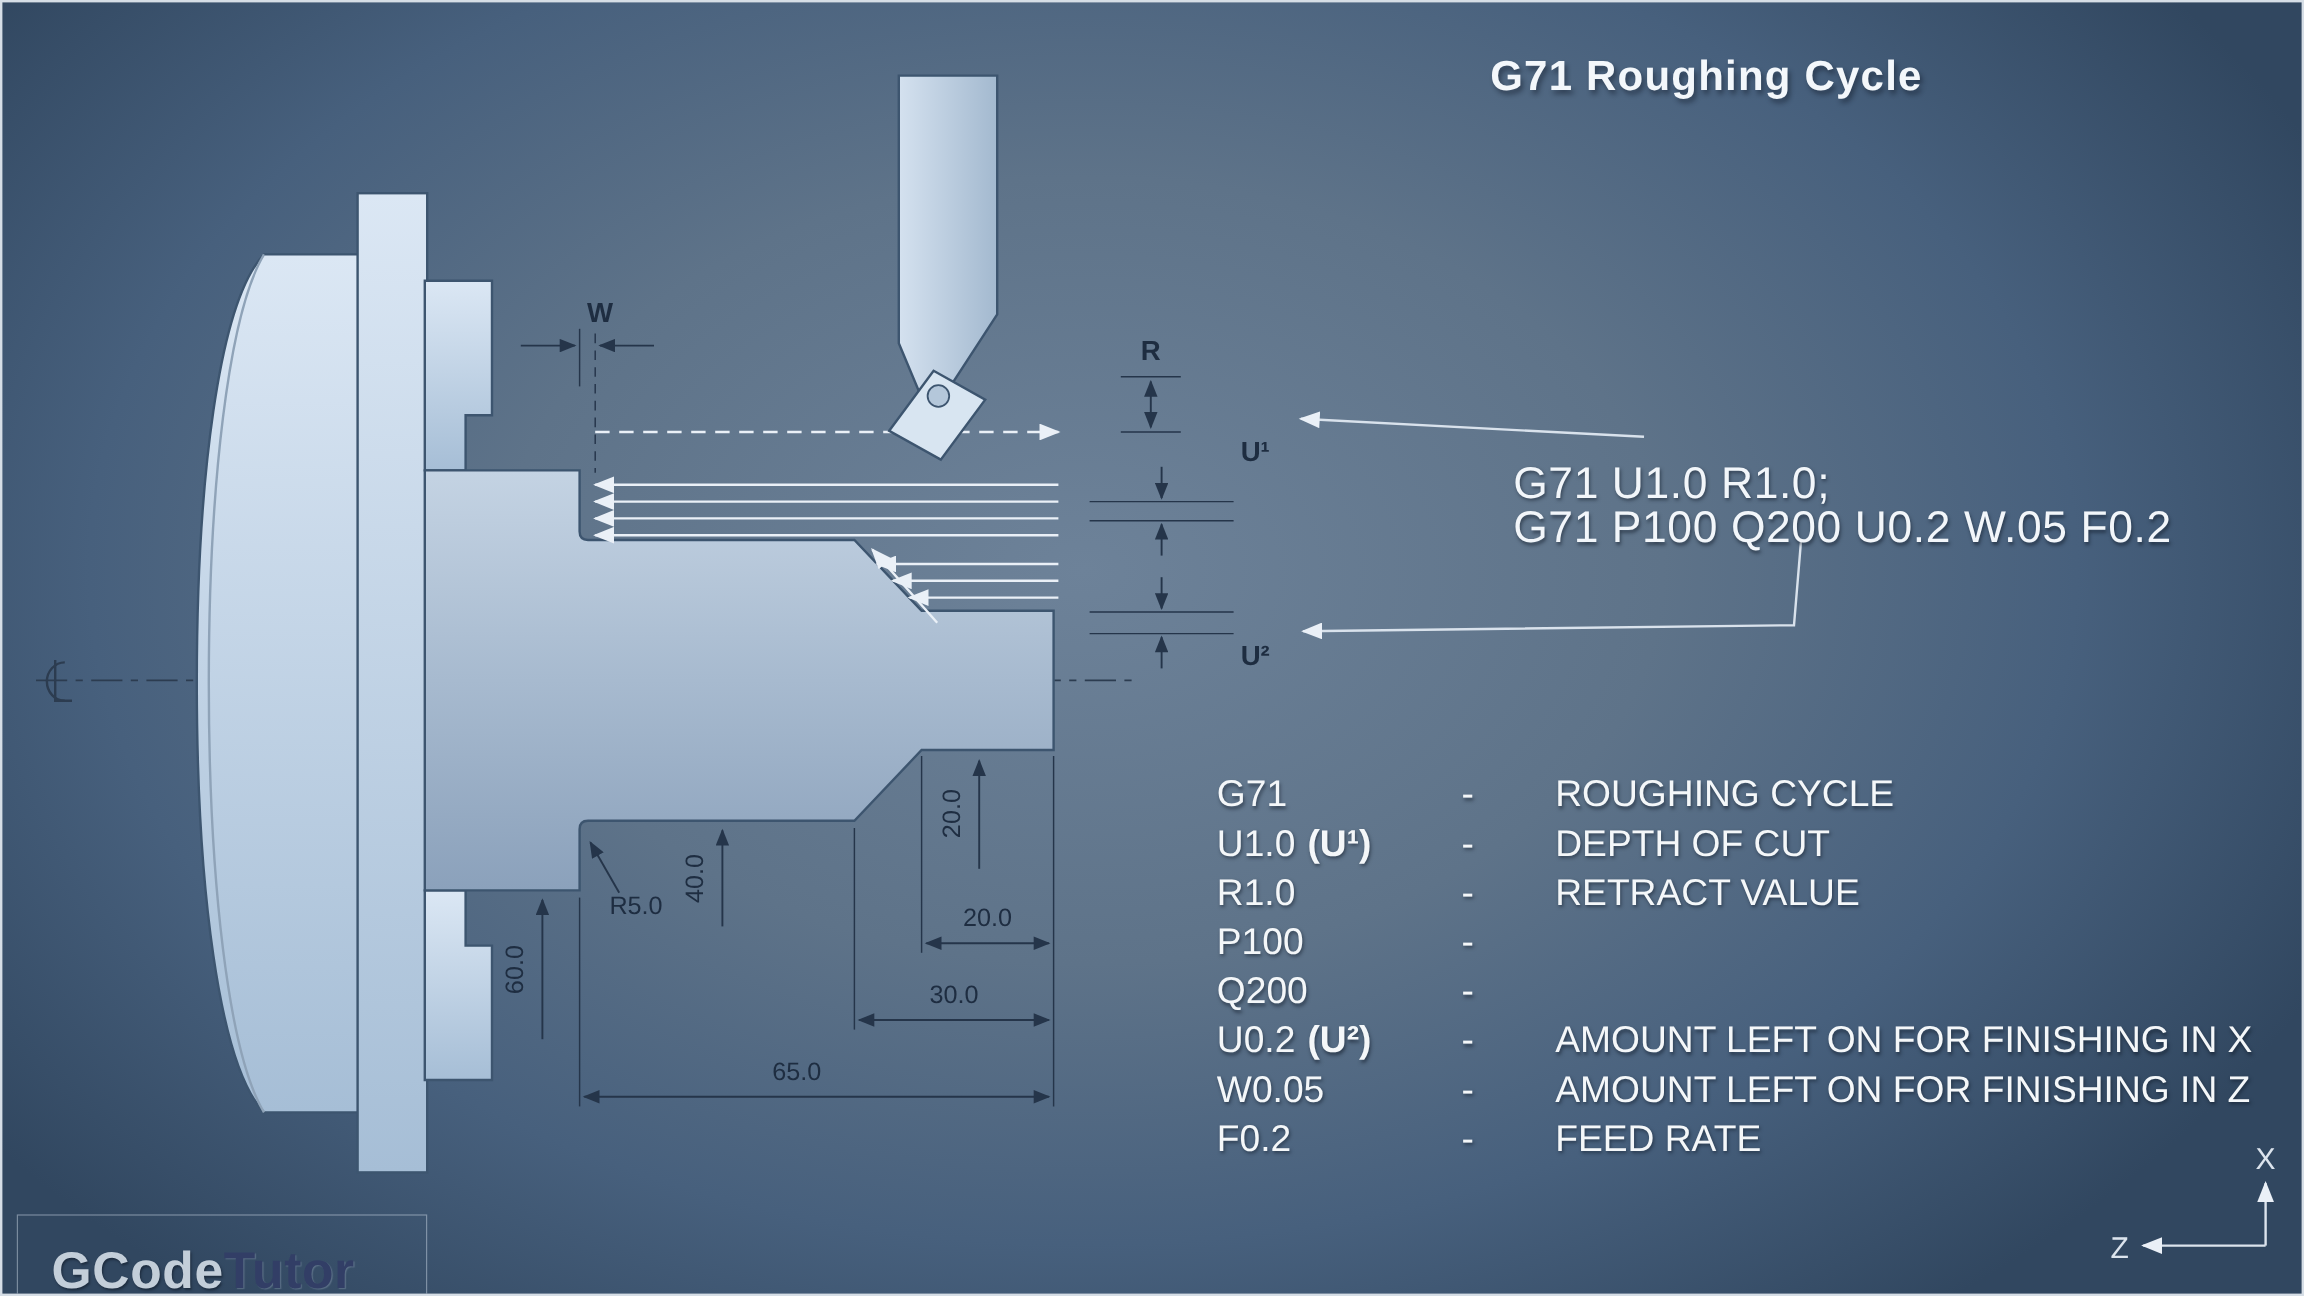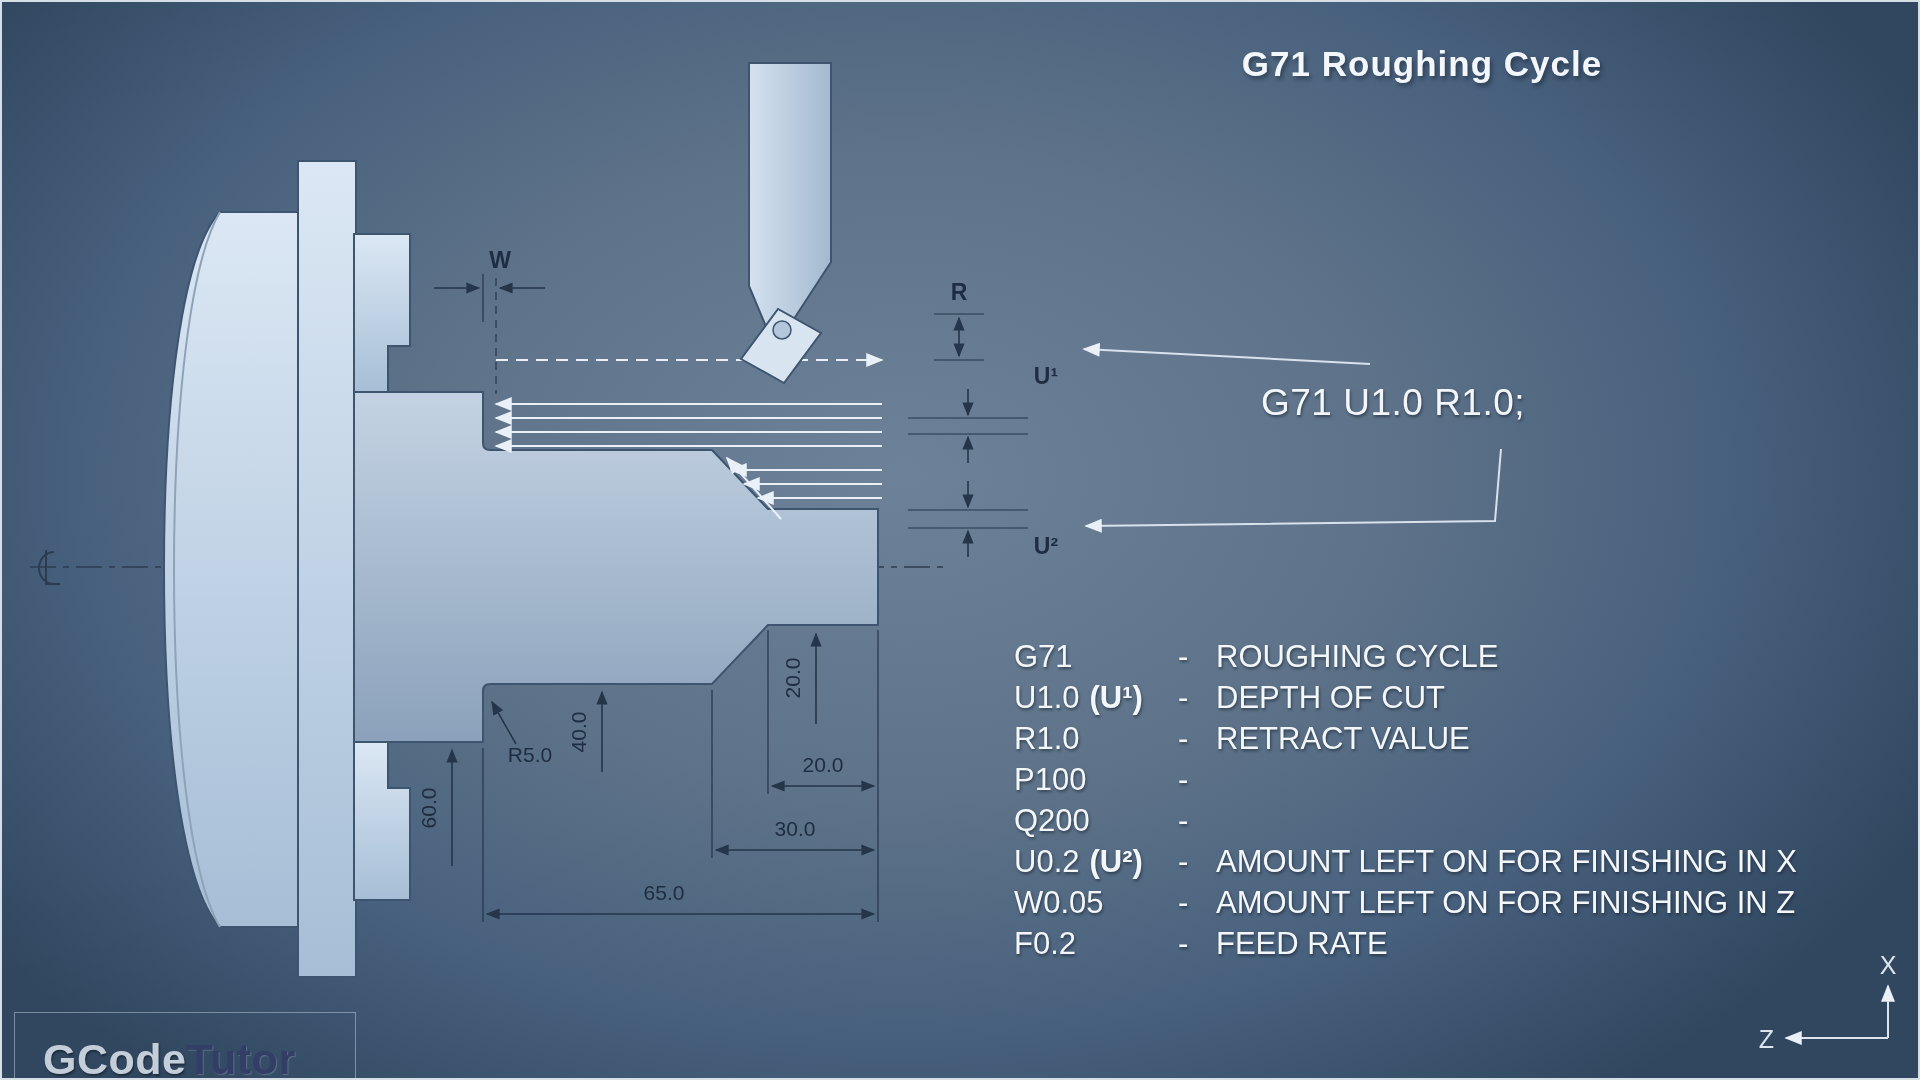--- a/index.html
+++ b/index.html
@@ -7,21 +7,21 @@
   body{
     font-family:"Liberation Sans", sans-serif;
     background: radial-gradient(1150px 780px at 47% 44%, #6d8299 0%, #5e7389 42%, #47607d 72%, #314760 100%);
     position:relative;
     border:2px solid #d6dee6;
   }
   .overlay{position:absolute;z-index:2;}
   #title{left:1140px;top:30px;width:560px;text-align:center;font-size:35px;font-weight:700;color:#f3f7fb;letter-spacing:1px;text-shadow:2px 3px 4px rgba(10,18,30,.45);margin-top:12px;}
   #code{left:1259px;top:382px;font-size:37px;color:#f2f6fa;line-height:37px;letter-spacing:.5px;text-shadow:1px 2px 3px rgba(10,18,30,.5);}
   #legend{left:1012px;top:637px;font-size:31px;color:#f4f7f9;text-shadow:1px 2px 3px rgba(10,18,30,.5);}
-  .legend-row{display:flex;height:41px;align-items:flex-start;}
+  .legend-row{display:flex;height:41px;align-items:flex-end;gap:40px;}
   .legend-param-col{width:164px;display:flex;}
   .legend-note{margin-left:10px;font-weight:bold;}
   .legend-sep{width:38px;text-align:left;}
   #logo{left:12px;top:1010px;width:342px;height:94px;border:1px solid rgba(210,222,234,.45);display:flex;align-items:center;padding-left:28px;font-size:43px;font-weight:700;letter-spacing:.5px;}
   .logo-g{color:#c3ced9;text-shadow:1px 2px 2px rgba(10,18,30,.5);}
   .logo-t{color:#323e66;text-shadow:1px 1px 1px rgba(200,215,230,.25);}
   svg{position:absolute;left:0;top:0;z-index:1;}
   .part{stroke:#3d556f;stroke-width:2;}
   .chuck{fill:url(#gChuck);}
   .wp{fill:url(#gPart);}
@@ -169,20 +169,21 @@
     <line class="axis" x1="1886" y1="1036" x2="1784" y2="1036" marker-end="url(#arrL)"></line>
     <text class="axistxt" x="1886" y="972" text-anchor="middle">X</text>
     <text class="axistxt" x="1772" y="1046" text-anchor="end">Z</text>
   </g>
 </svg>
 
 <div class="overlay" id="title">G71 Roughing Cycle</div>
 
 <div class="overlay" id="code">
   <div>G71 U1.0 R1.0;</div>
+  <div>G71 P100 Q200 U0.2 W.05 F0.2</div>
 </div>
 
 <div class="overlay" id="legend">
   <div class="legend-row">
     <div class="legend-param-col">
         <span class="legend-param">G71</span>
         <span class="legend-note"></span>
       </div>
     <span class="legend-sep">-</span>
     <span class="legend-desc">ROUGHING CYCLE</span>

